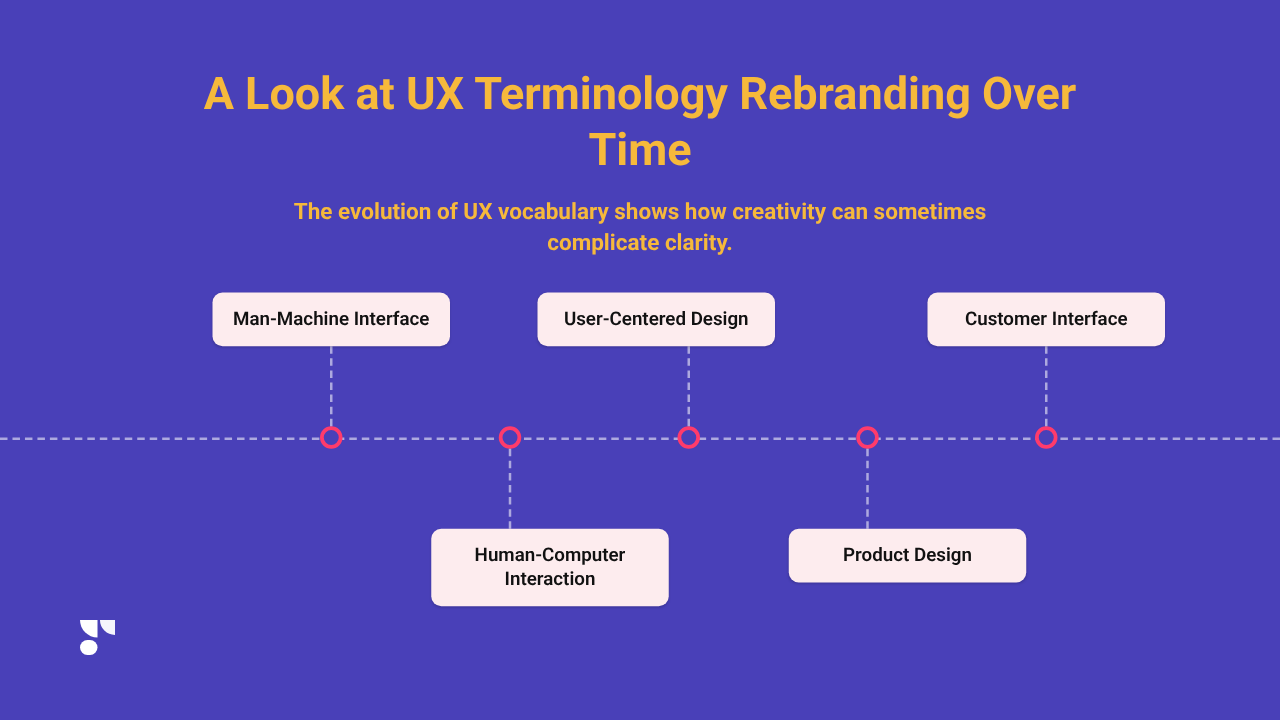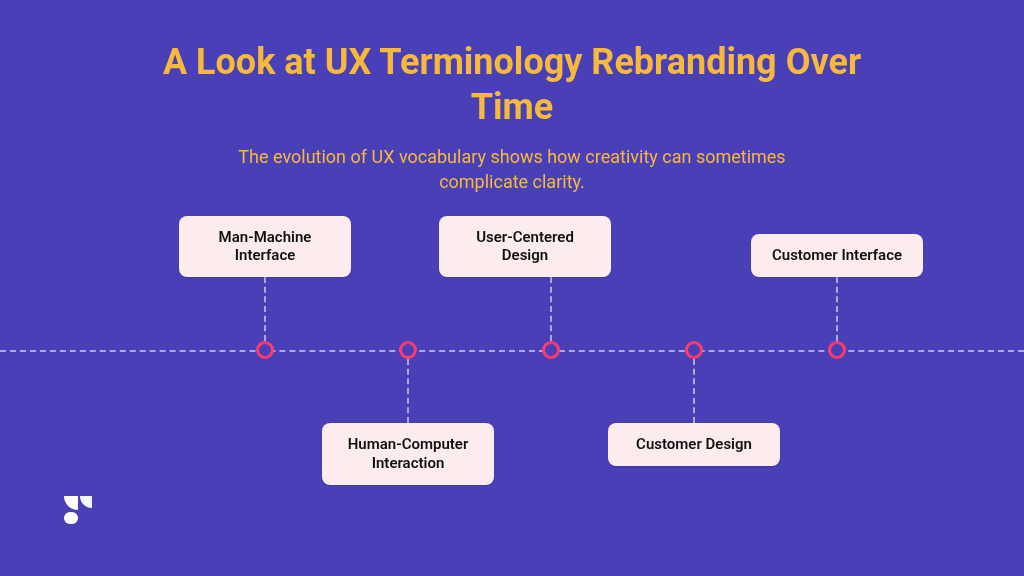--- a/index.html
+++ b/index.html
@@ -12,26 +12,26 @@
     overflow: hidden;
   }
   .title {
     color: #F6B93B;
     font-size: 36px;
     font-weight: 700;
     text-align: center;
     line-height: 1.25;
     padding-top: 40px;
     max-width: 720px;
-    margin: 0 auto;
+    margin: 13px auto;
   }
   .subtitle {
     color: #F6B93B;
     font-size: 18px;
-    font-weight: 400;
+    font-weight: 700;
     text-align: center;
     line-height: 1.4;
     margin-top: 14px;
     max-width: 600px;
     margin-left: auto;
     margin-right: auto;
   }
   .timeline-wrap {
     position: absolute;
     top: 350px;
@@ -68,26 +68,26 @@
   .card {
     position: absolute;
     background: #FDECEE;
     color: #111;
     font-size: 15px;
     font-weight: 600;
     line-height: 1.25;
     padding: 12px 16px;
     border-radius: 8px;
     text-align: center;
-    width: 172px;
+    width: 190px;
     transform: translateX(-50%);
     box-shadow: 0 1px 2px rgba(0,0,0,0.15);
   }
   .card.up { bottom: 73px; }
-  .card.down { top: 73px; }
+  .card.down { top: 73px; margin-left: 32px; }
   .logo {
     position: absolute;
     left: 60px;
     bottom: 48px;
     width: 36px;
     height: 36px;
   }
 </style>
 </head>
 <body>
@@ -112,21 +112,21 @@
 
   <div class="node" style="left:551px"></div>
   <div class="vconnector up" style="left:551px"></div>
   <div class="card up" style="left:525px">
     <span>User-Centered Design</span>
   </div>
 
   <div class="node" style="left:694px"></div>
   <div class="vconnector down" style="left:694px"></div>
   <div class="card down" style="left:694px">
-    <span>Customer Design</span>
+    <span>Product Design</span>
   </div>
 
   <div class="node" style="left:837px"></div>
   <div class="vconnector up" style="left:837px"></div>
   <div class="card up" style="left:837px">
     <span>Customer Interface</span>
   </div>
 </div>
 
 <div class="logo">

